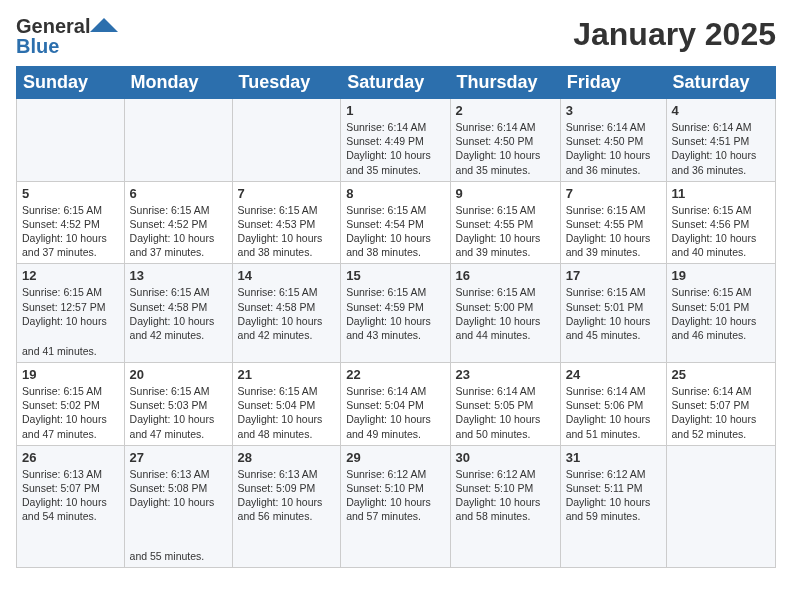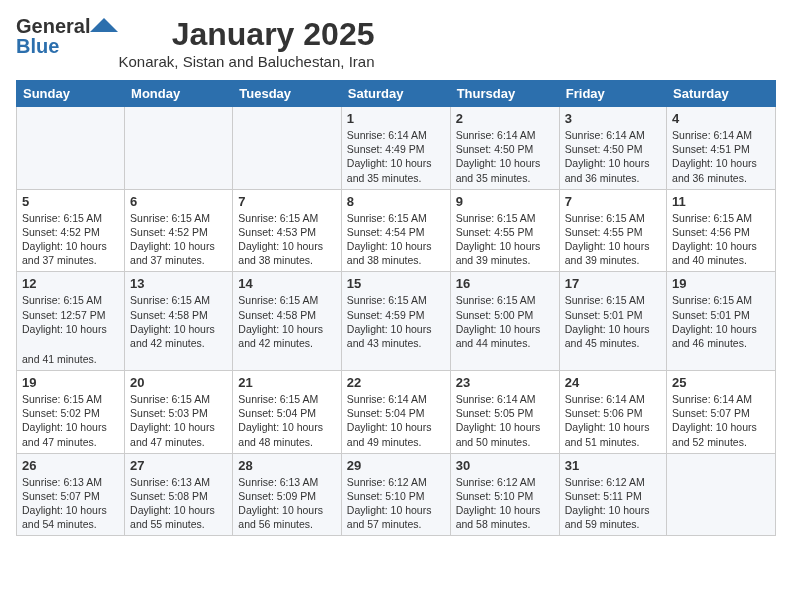--- a/index.html
+++ b/index.html
@@ -5,21 +5,21 @@
     * { box-sizing: border-box; margin: 0; padding: 0; }
     body {
       font-family: Arial, sans-serif;
       background: #fff;
       width: 792px;
       min-height: 612px;
       padding: 16px;
     }
     .header {
       display: flex;
-      justify-content: flex-start;
+      justify-content: space-between;
       align-items: flex-start;
       margin-bottom: 10px;
     }
     .logo {
       display: flex;
       flex-direction: column;
       align-items: flex-start;
     }
     .logo-text {
       font-size: 20px;
@@ -47,21 +47,21 @@
     .calendar {
       width: 100%;
       border-collapse: collapse;
       border: 1px solid #ccc;
     }
     .calendar th {
       background: #2c6fad;
       color: #fff;
       text-align: left;
       padding: 5px 6px;
-      font-size: 13px;
+      font-size: 18px;
       border: 1px solid #2c6fad;
       margin-left: 39px;
     }
     .calendar td {
       vertical-align: top;
       border: 1px solid #ccc;
       padding: 4px 5px;
       width: 113px;
       min-height: 80px;
       font-size: 10.5px;
@@ -94,21 +94,20 @@
         <span>General</span>
       </span>
       <svg class="logo-arrow" viewBox="0 0 28 14">
         <polygon points="0,14 14,0 28,14" fill="#2c6fad"></polygon>
       </svg>
     </div>
     <span class="logo-text" style="color:#2c6fad;font-size:20px;">Blue</span>
   </div>
   <div class="title-block">
     <div class="month-title">January 2025</div>
-    <div class="location">Konarak, Sistan and Baluchestan, Iran</div>
   </div>
 </div>
 
 <table class="calendar">
   <thead>
     <tr>
     <th>Sunday</th>
         <th>Monday</th>
         <th>Tuesday</th>
         <th>Saturday</th>
@@ -310,21 +309,21 @@
           <span style="display: block; line-height: 1.35;">Sunrise: 6:13 AM</span>
           <span style="display: block; line-height: 1.35;">Sunset: 5:07 PM</span>
           <span style="display: block; line-height: 1.35;">Daylight: 10 hours</span>
           <span style="display: block; line-height: 1.35;">and 54 minutes.</span>
         </td>
         <td>
           <span class="day-num">27</span>
           <span style="display: block; line-height: 1.35;">Sunrise: 6:13 AM</span>
           <span style="display: block; line-height: 1.35;">Sunset: 5:08 PM</span>
           <span style="display: block; line-height: 1.35;">Daylight: 10 hours</span>
-          <span style="display: block; line-height: 1.35;">and 55 minutes.</span>
+          <span style="display: block; line-height: 1.35; margin-top: 40px;">and 55 minutes.</span>
         </td>
         <td>
           <span class="day-num">28</span>
           <span style="display: block; line-height: 1.35;">Sunrise: 6:13 AM</span>
           <span style="display: block; line-height: 1.35;">Sunset: 5:09 PM</span>
           <span style="display: block; line-height: 1.35;">Daylight: 10 hours</span>
           <span style="display: block; line-height: 1.35;">and 56 minutes.</span>
         </td>
         <td>
           <span class="day-num">29</span>

